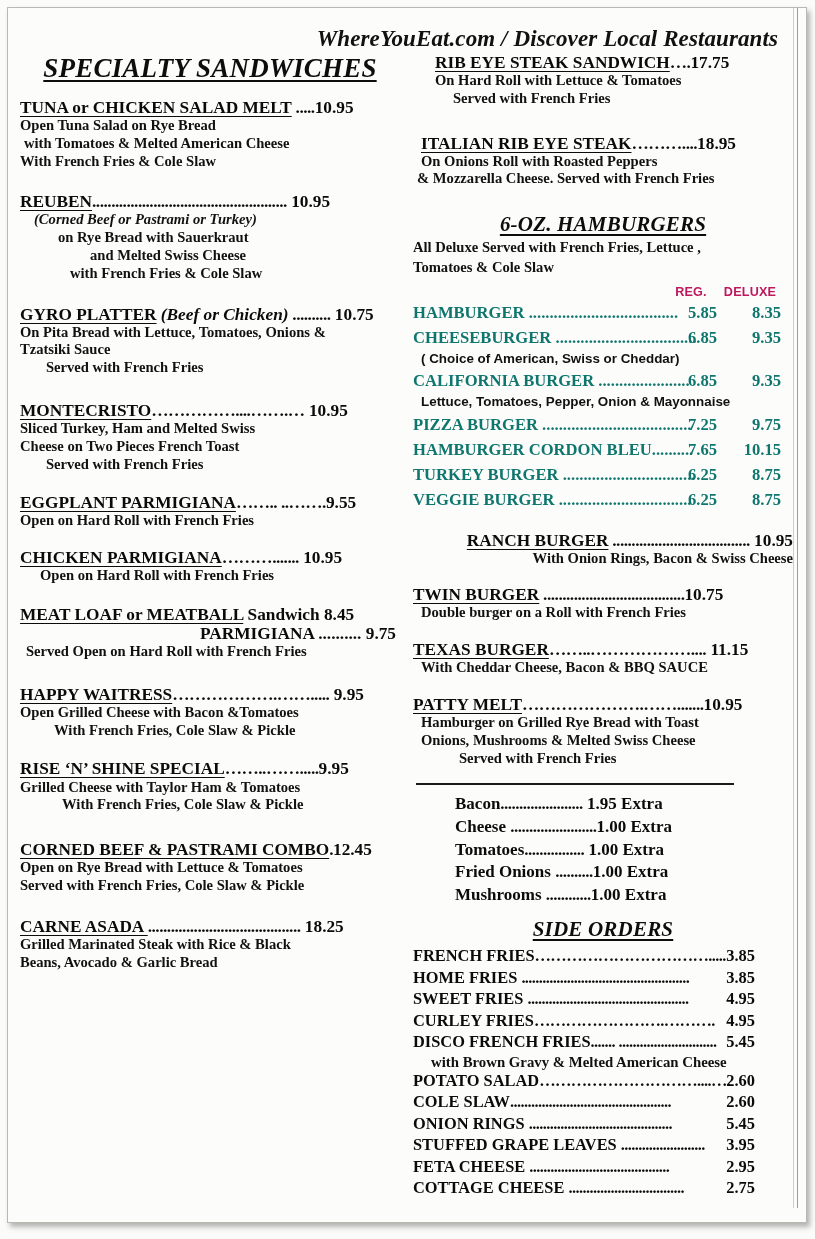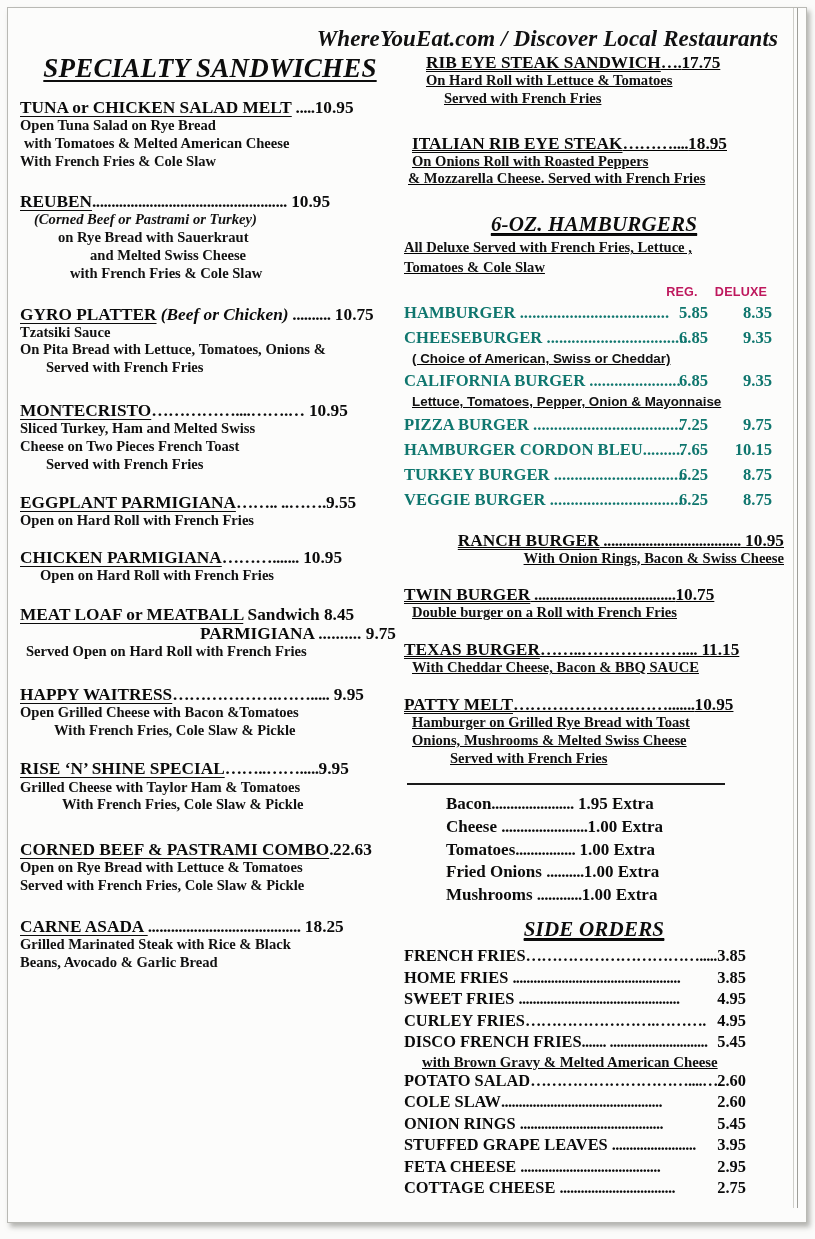--- a/index.html
+++ b/index.html
@@ -36,21 +36,21 @@
   .site-title{
     position:absolute;left:0;top:26px;width:800px;
     text-align:right;padding-right:22px;box-sizing:border-box;
     font-family:"Liberation Serif", serif;
     font-style:italic;font-weight:700;font-size:23px;color:#111;
     letter-spacing:.1px;white-space:nowrap;
   }
 
   .col{position:absolute;top:0;}
   .colL{left:20px;width:380px;}
-  .colR{left:404px;width:380px;text-decoration:underline;}
+  .colR{left:413px;width:380px;}
 
   .sec-head{
     text-align:center;font-weight:700;font-style:italic;
     font-size:27px;letter-spacing:.2px;color:#0d0d0d;
     text-decoration:underline;text-underline-offset:3px;
     margin:0;
   }
   .sec-head.sm{font-size:21px;}
 
   .item{margin:0;}
@@ -111,22 +111,22 @@
         </div>
         <div class="item" style="margin-top: 22px;">
           <div class="ihead"><span class="nm">REUBEN</span><span class="dots">...................................................</span><span class="pr"> 10.95</span></div>
           <div class="sub it" style="padding-left: 14px;">(Corned Beef or Pastrami or Turkey)</div>
           <div class="sub" style="padding-left: 38px;">on Rye Bread with Sauerkraut</div>
           <div class="sub" style="padding-left: 70px;">and Melted Swiss Cheese</div>
           <div class="sub" style="padding-left: 50px;">with French Fries &amp; Cole Slaw</div>
         </div>
         <div class="item" style="margin-top: 22px;">
           <div class="ihead"><span class="nm"> GYRO PLATTER</span><span class="sfx" style="font-style: italic;"> (Beef or Chicken)</span><span class="dots"> ..........</span><span class="pr"> 10.75</span></div>
+          <div class="sub"> On Pita Bread with Lettuce, Tomatoes, Onions &amp;</div>
           <div class="sub">Tzatsiki Sauce</div>
-          <div class="sub"> On Pita Bread with Lettuce, Tomatoes, Onions &amp;</div>
           <div class="sub" style="padding-left: 26px;">Served with French Fries</div>
         </div>
         <div class="item" style="margin-top: 24px;">
           <div class="ihead"><span class="nm">MONTECRISTO</span><span class="dots">……………....…….…</span><span class="pr"> 10.95</span></div>
           <div class="sub">Sliced Turkey, Ham and Melted Swiss</div>
           <div class="sub">Cheese on Two Pieces French Toast</div>
           <div class="sub" style="padding-left: 26px;">Served with French Fries</div>
         </div>
         <div class="item" style="margin-top: 20px;">
           <div class="ihead"><span class="nm"> EGGPLANT PARMIGIANA</span><span class="dots">…….. ..…….</span><span class="pr">9.55</span></div>
@@ -145,21 +145,21 @@
           <div class="ihead"><span class="nm"> HAPPY WAITRESS</span><span class="dots">……………….…….....</span><span class="pr"> 9.95</span></div>
           <div class="sub">Open Grilled Cheese with Bacon &amp;Tomatoes</div>
           <div class="sub" style="padding-left: 34px;">With French Fries, Cole Slaw &amp; Pickle</div>
         </div>
         <div class="item" style="margin-top: 20px;">
           <div class="ihead"><span class="nm">RISE ‘N’ SHINE SPECIAL</span><span class="dots">……..…….....</span><span class="pr">9.95</span></div>
           <div class="sub" style="padding-left: 0px;">Grilled Cheese with Taylor Ham &amp; Tomatoes</div>
           <div class="sub" style="padding-left: 42px;">With French Fries, Cole Slaw &amp; Pickle</div>
         </div>
         <div class="item" style="margin-top: 26px;">
-          <div class="ihead"><span class="nm">CORNED BEEF &amp; PASTRAMI COMBO</span><span class="dots">.</span><span class="pr">22.63</span></div>
+          <div class="ihead"><span class="nm">CORNED BEEF &amp; PASTRAMI COMBO</span><span class="dots">.</span><span class="pr">12.45</span></div>
           <div class="sub" style="padding-left: 0px;">Open on Rye Bread with Lettuce &amp; Tomatoes</div>
           <div class="sub"> Served with French Fries, Cole Slaw &amp; Pickle</div>
         </div>
         <div class="item" style="margin-top: 22px;">
           <div class="ihead"><span class="nm">CARNE ASADA </span><span class="dots">........................................</span><span class="pr"> 18.25</span></div>
           <div class="sub">Grilled Marinated Steak with Rice &amp; Black</div>
           <div class="sub">Beans, Avocado &amp; Garlic Bread</div>
         </div>
       </div>
 

